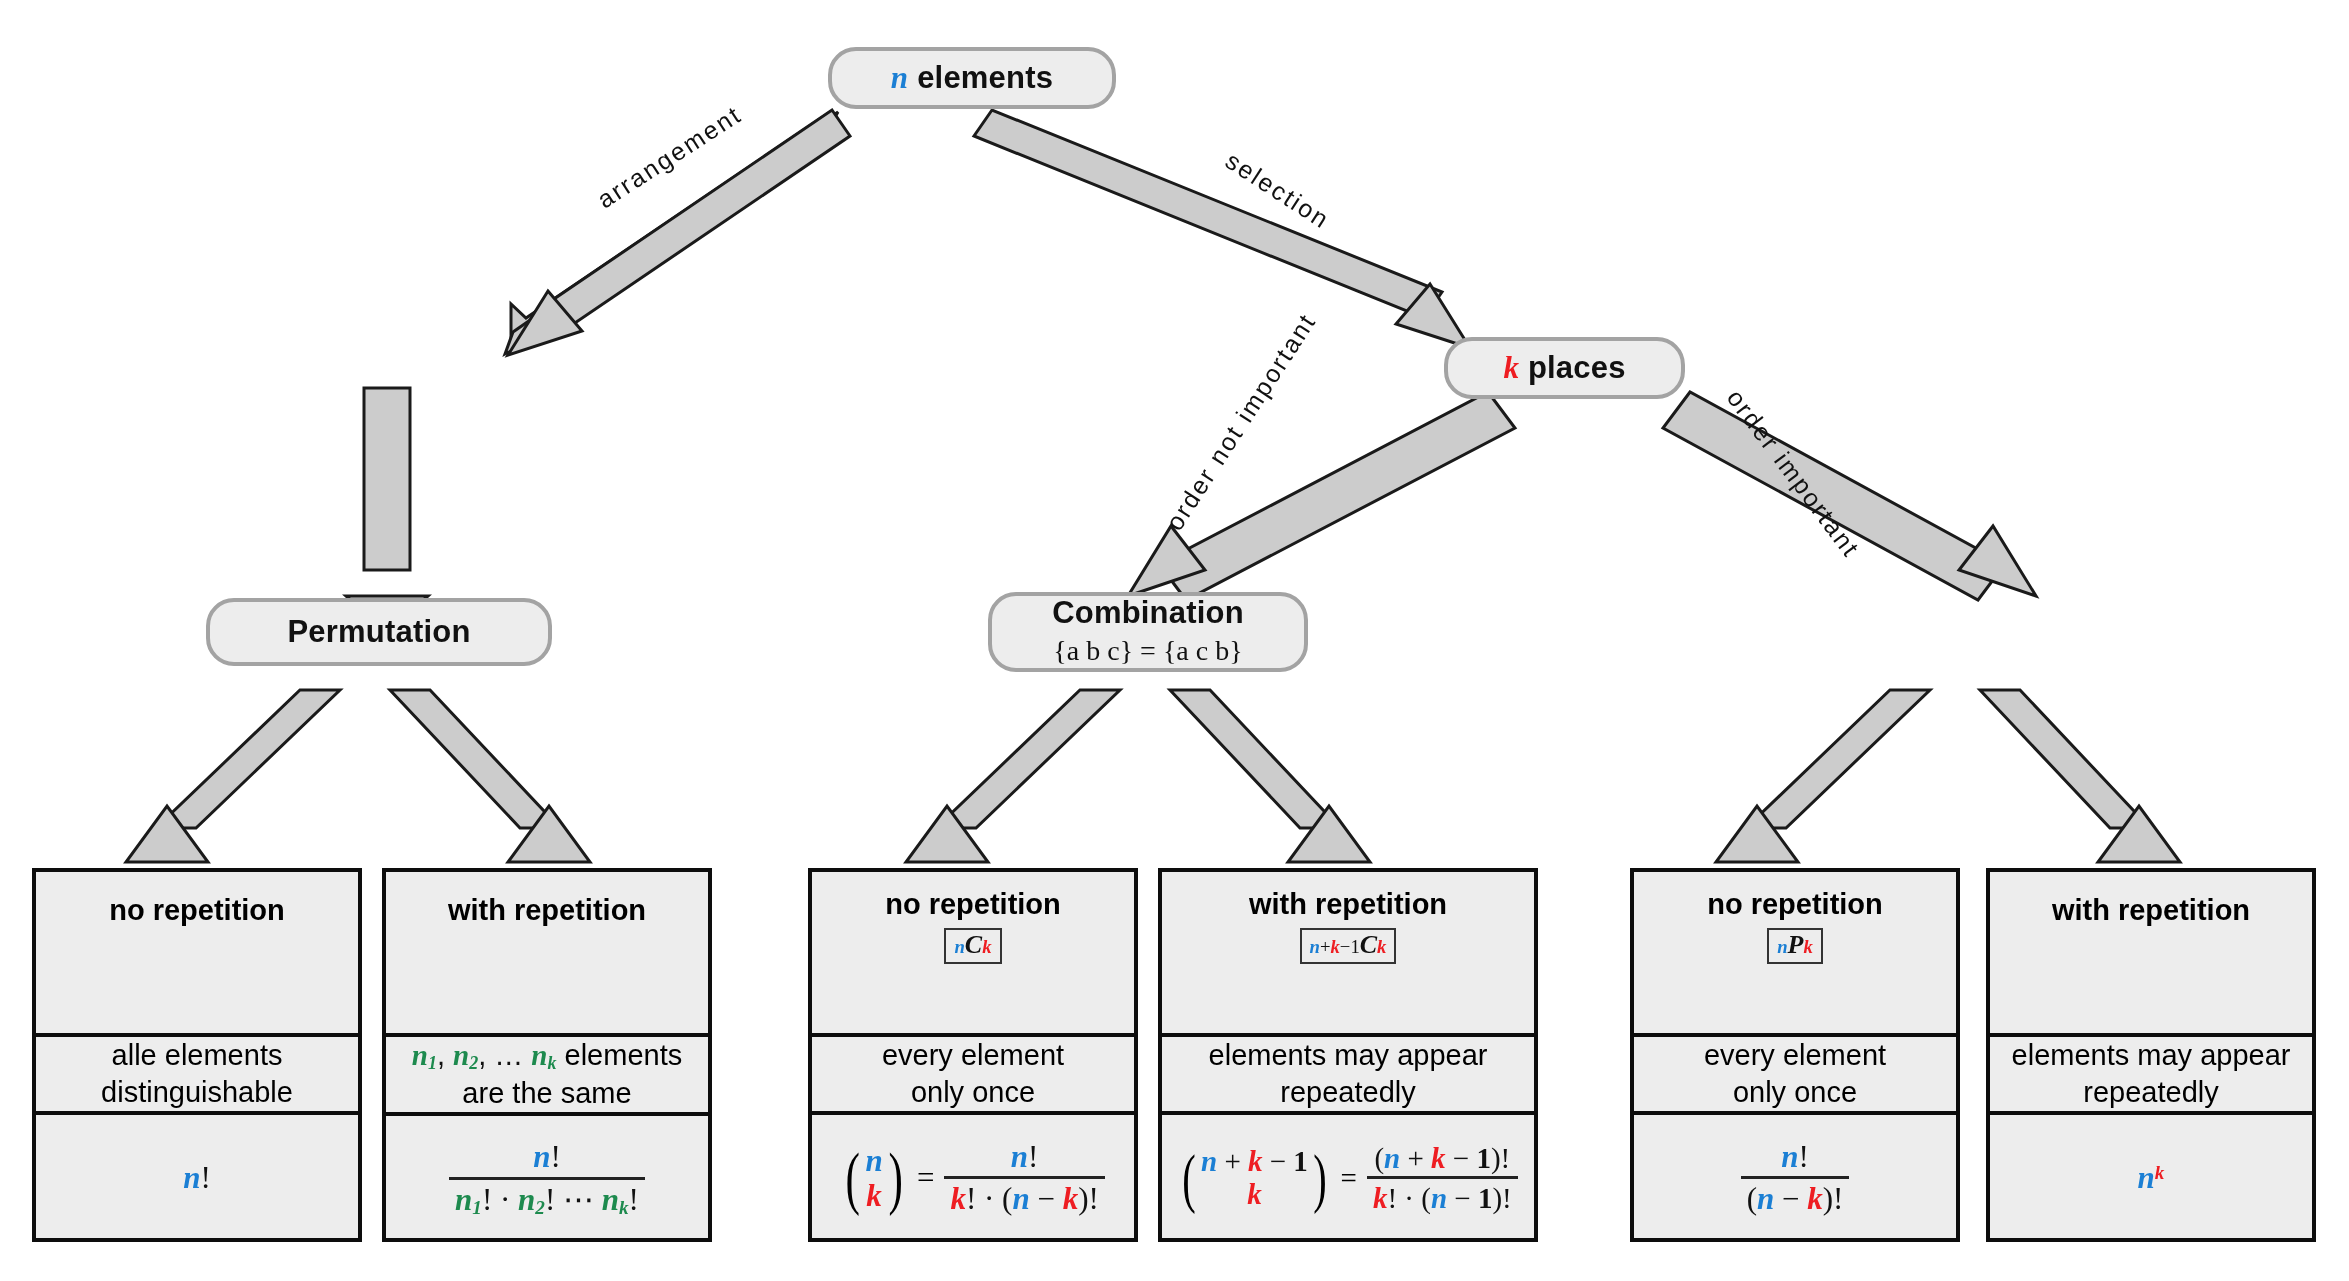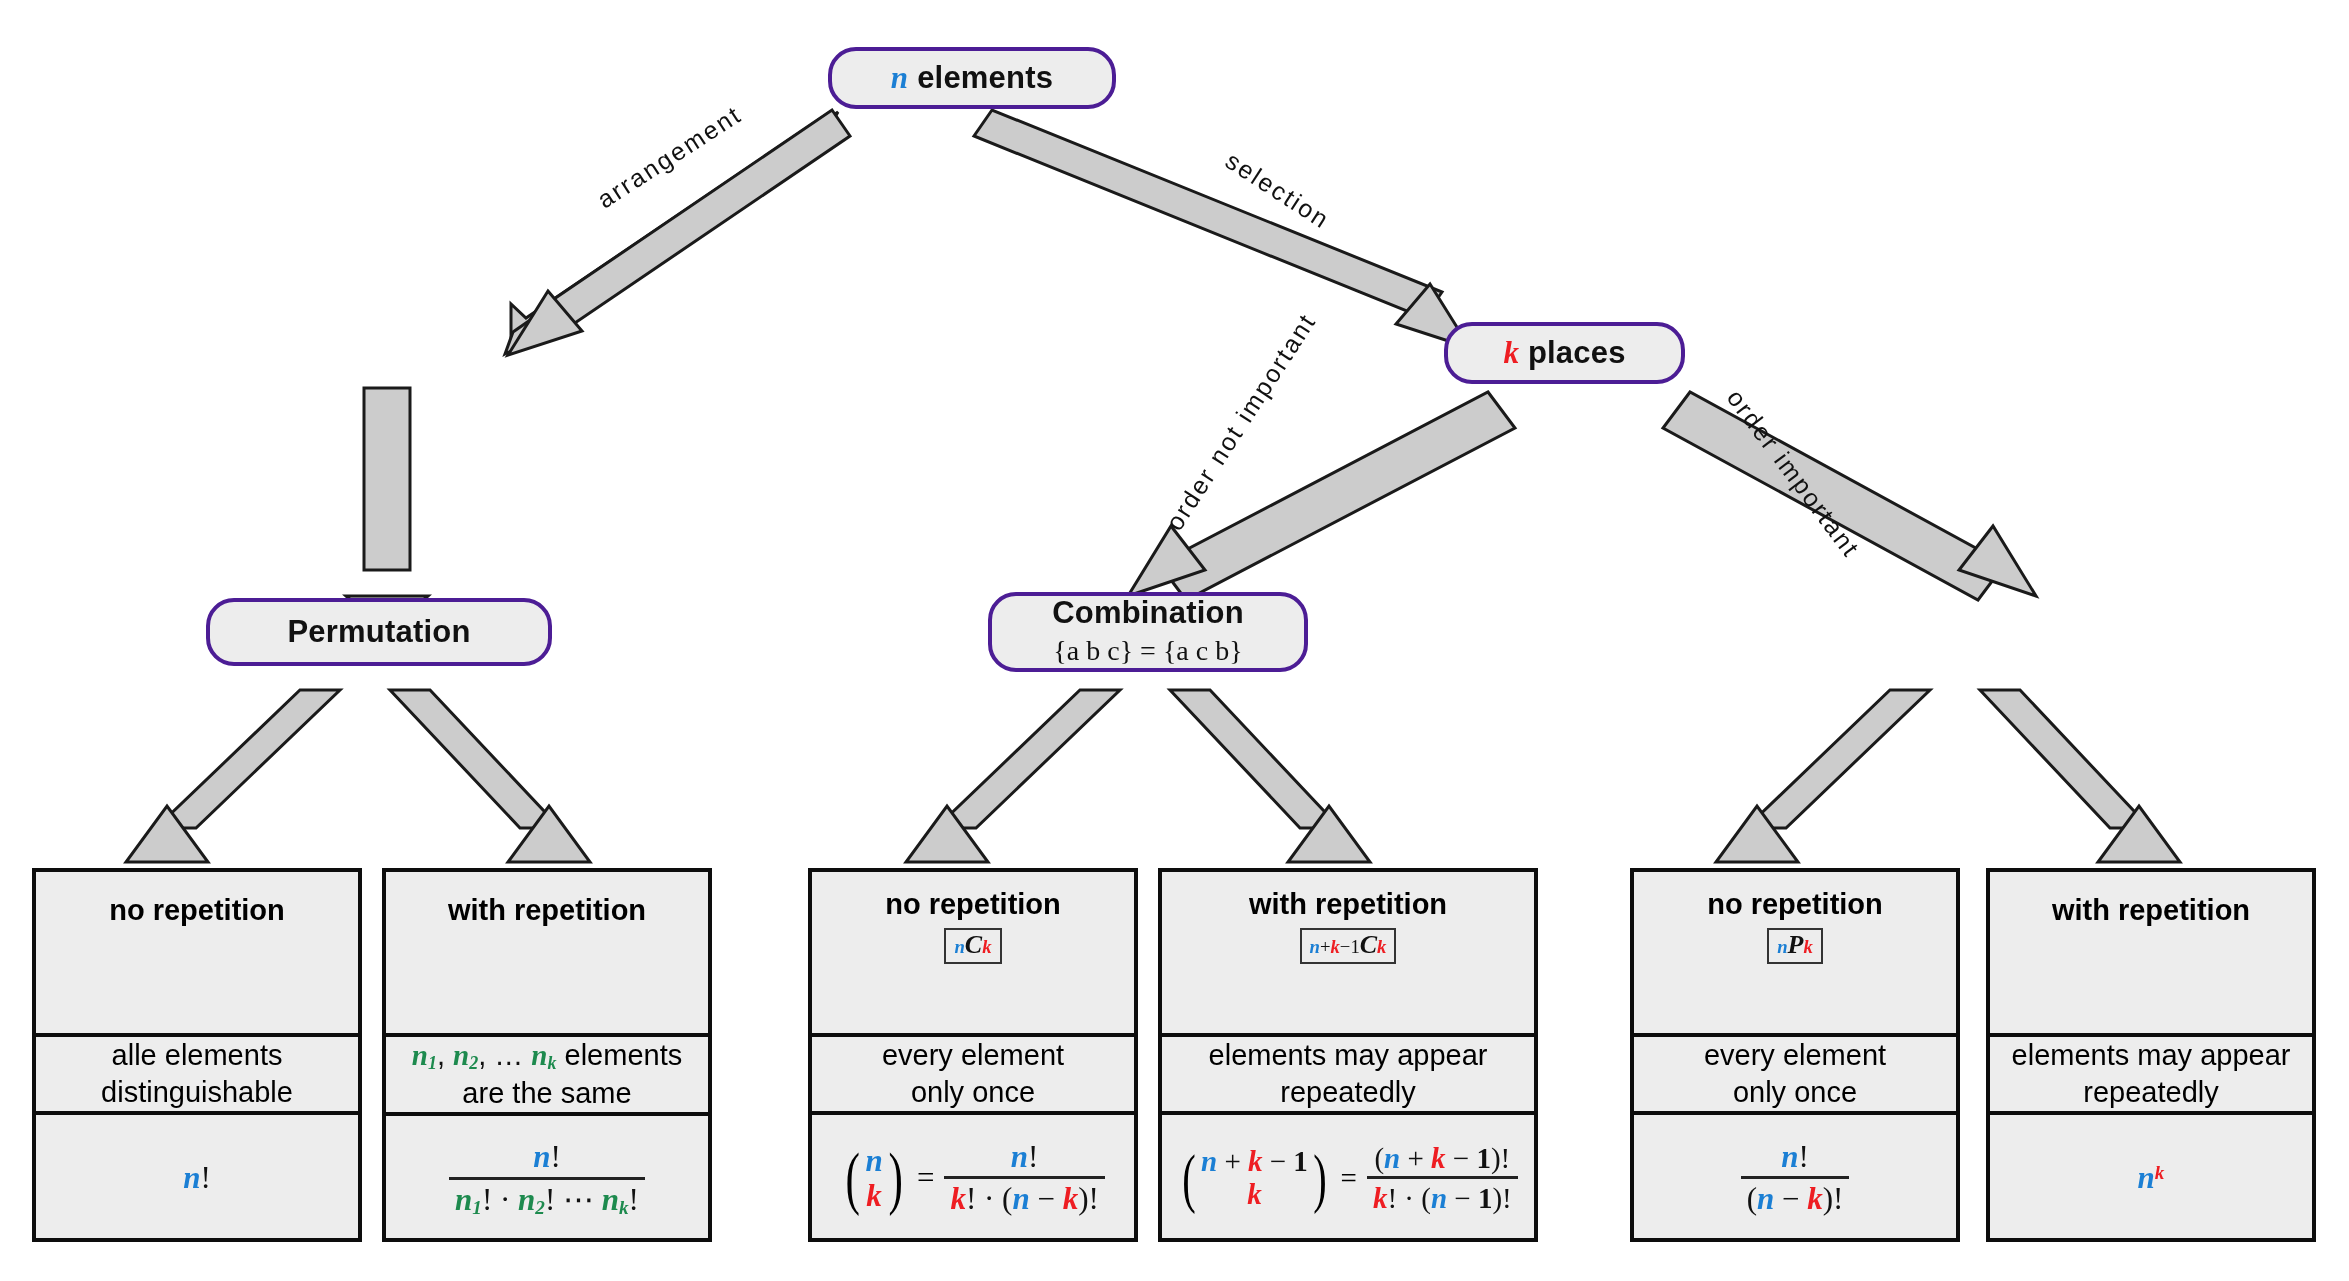--- a/index.html
+++ b/index.html
@@ -28,21 +28,21 @@
     width: 2349px;
     height: 1281px;
     pointer-events: none;
   }
 
   
   .node {
     position: absolute;
     box-sizing: border-box;
     background: #ededed;
-    border: 4px solid #4c1d95;
+    border: 4px solid #a3a3a3;
     border-radius: 28px;
     display: flex;
     flex-direction: column;
     align-items: center;
     justify-content: center;
     text-align: center;
     color: #111;
   }
   .node .title {
     font-weight: bold;
@@ -222,21 +222,21 @@
 
   <div class="elabel" style="left:592px; top:190px; transform: rotate(-33deg);">arrangement</div>
 
   <div class="elabel" style="left:1236px; top:146px; transform: rotate(33deg);">selection</div>
 
   <div class="elabel" style="left:1160px; top:520px; transform: rotate(-57deg);">order not important</div>
 
   <div class="elabel" style="left:1744px; top:384px; transform: rotate(53deg);">order important</div>
 
 
-  <div class="node" style="left:1444px; top:322px; width:241px; height:62px;">
+  <div class="node" style="left:1444px; top:337px; width:241px; height:62px;">
     <div class="title">
       <span class="mi red">k</span><span> places</span>
     </div>
   </div>
 
   <div class="node" style="left:206px; top:598px; width:346px; height:68px;">
     <div class="title">Permutation</div>
   </div>
 
   <div class="node" style="left:988px; top:592px; width:320px; height:80px;">

